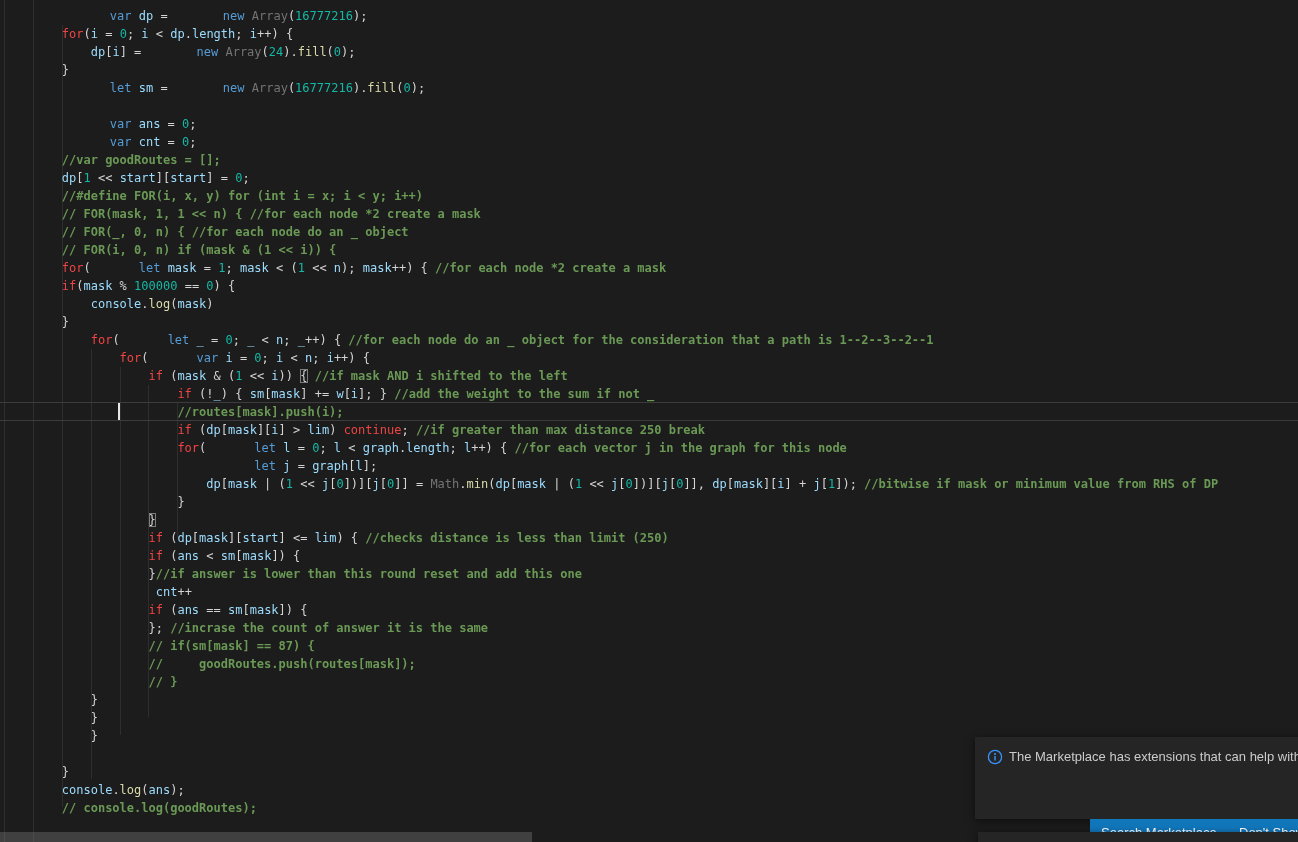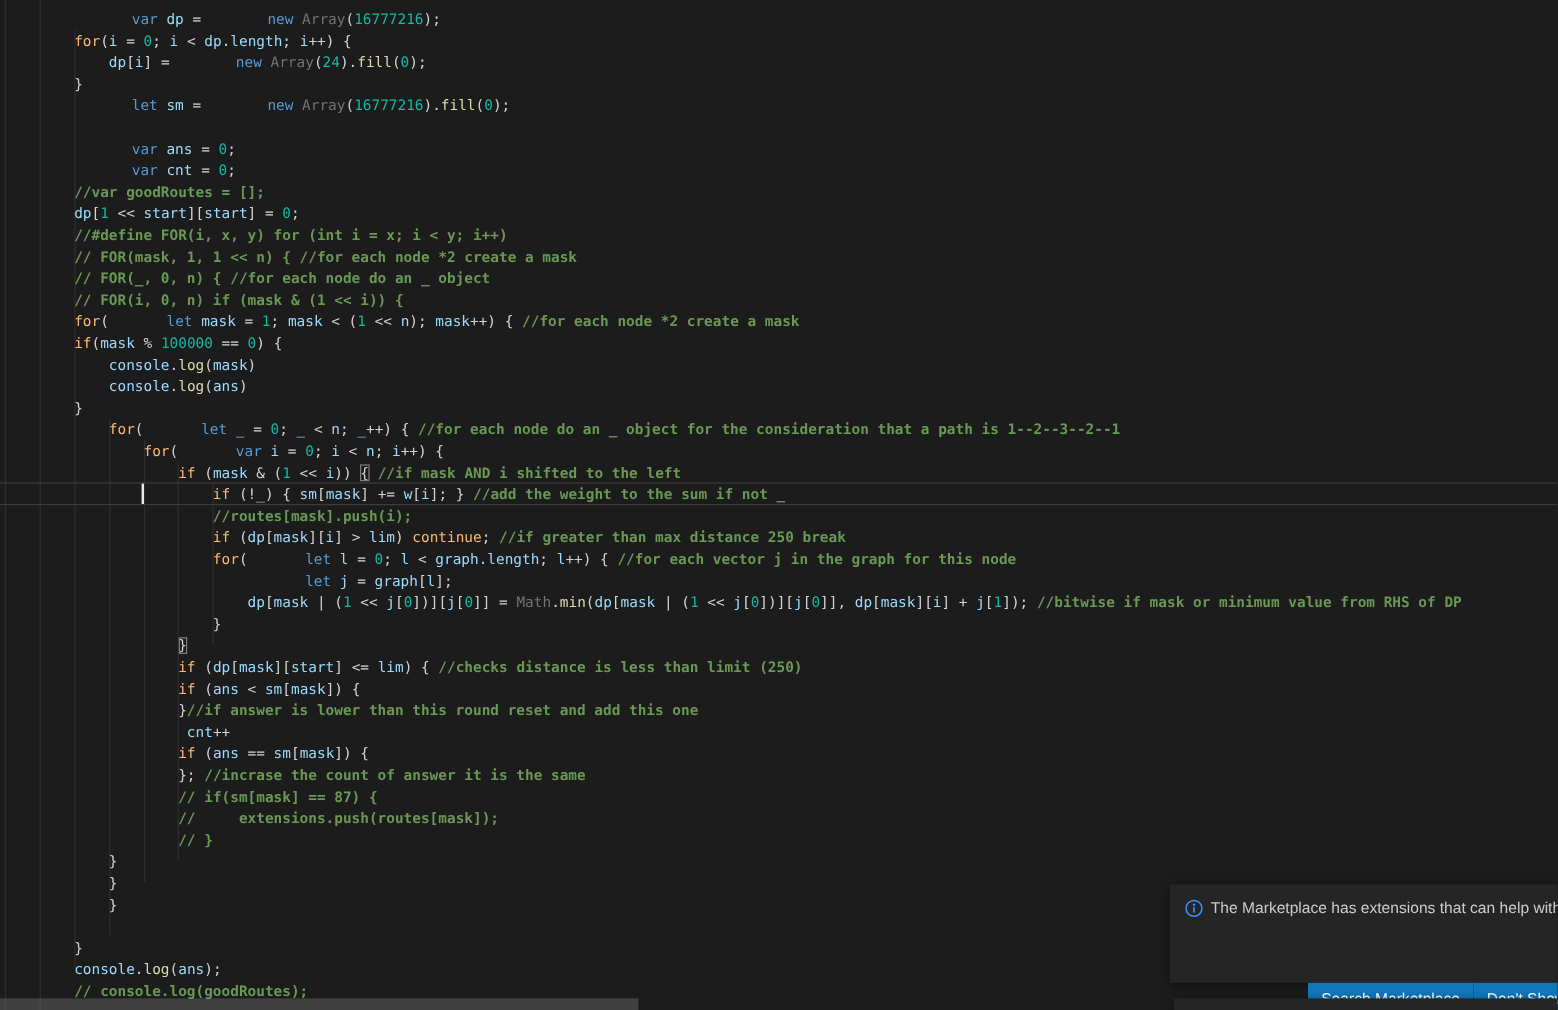--- a/index.html
+++ b/index.html
@@ -23,21 +23,21 @@
     border-top:1px solid #3c3c3c;border-bottom:1px solid #3c3c3c;
     box-sizing:border-box;z-index:2;
   }
   .code{
     position:absolute;left:0;top:7px;right:0;z-index:3;
     font-family:"DejaVu Sans Mono", monospace;
     font-size:12px;line-height:18px;color:#d4d4d4;
   }
   .code-line{height:18px;white-space:pre;padding-left:4px;}
   .tok-k{color:#569cd6;margin-left:48px;}   
-  .tok-c{color:#fdba74;margin-top:20px;}   
+  .tok-c{color:#ef4444;margin-top:20px;}   
   .tok-v{color:#9cdcfe;}   
   .tok-n{color:#14b8a6;}   
   .tok-f{color:#dcdcaa;}   
   .tok-t{color:#737373;}   
   .tok-m{color:#6a9955;font-weight:bold;}   
   .tok-p{color:#d4d4d4;}   
   .tok-b{color:#d4d4d4;outline:1px solid #7d7d7d;outline-offset:-1px;} 
   .cursor{
     position:absolute;left:118px;top:403px;width:2px;height:17px;
     background:#e8e8e8;z-index:4;
@@ -93,41 +93,40 @@
       <div class="code-line"><span class="tok-p">        </span><span class="tok-k">var </span><span class="tok-v">cnt</span><span class="tok-p"> = </span><span class="tok-n">0</span><span class="tok-p">;</span></div>
       <div class="code-line"><span class="tok-p">        </span><span class="tok-m">//var goodRoutes = [];</span></div>
       <div class="code-line"><span class="tok-p">        </span><span class="tok-v">dp</span><span class="tok-p">[</span><span class="tok-n">1</span><span class="tok-p"> &lt;&lt; </span><span class="tok-v">start</span><span class="tok-p">][</span><span class="tok-v">start</span><span class="tok-p">] = </span><span class="tok-n">0</span><span class="tok-p">;</span></div>
       <div class="code-line"><span class="tok-p">        </span><span class="tok-m">//#define FOR(i, x, y) for (int i = x; i &lt; y; i++)</span></div>
       <div class="code-line"><span class="tok-p">        </span><span class="tok-m">// FOR(mask, 1, 1 &lt;&lt; n) { //for each node *2 create a mask</span></div>
       <div class="code-line"><span class="tok-p">        </span><span class="tok-m">// FOR(_, 0, n) { //for each node do an _ object</span></div>
       <div class="code-line"><span class="tok-p">        </span><span class="tok-m">// FOR(i, 0, n) if (mask &amp; (1 &lt;&lt; i)) {</span></div>
       <div class="code-line"><span class="tok-p">        </span><span class="tok-c">for</span><span class="tok-p">(</span><span class="tok-k">let </span><span class="tok-v">mask</span><span class="tok-p"> = </span><span class="tok-n">1</span><span class="tok-p">; </span><span class="tok-v">mask</span><span class="tok-p"> &lt; (</span><span class="tok-n">1</span><span class="tok-p"> &lt;&lt; </span><span class="tok-v">n</span><span class="tok-p">); </span><span class="tok-v">mask</span><span class="tok-p">++) { </span><span class="tok-m">//for each node *2 create a mask</span></div>
       <div class="code-line"><span class="tok-p">        </span><span class="tok-c">if</span><span class="tok-p">(</span><span class="tok-v">mask</span><span class="tok-p"> % </span><span class="tok-n">100000</span><span class="tok-p"> == </span><span class="tok-n">0</span><span class="tok-p">) {</span></div>
       <div class="code-line"><span class="tok-p">            </span><span class="tok-v">console</span><span class="tok-p">.</span><span class="tok-f">log</span><span class="tok-p">(</span><span class="tok-v">mask</span><span class="tok-p">)</span></div>
-      <div class="code-line"><span class="tok-p">            </span><span class="tok-v">console</span><span class="tok-p">.</span><span class="tok-f">log</span><span class="tok-p">(</span><span class="tok-v">ans</span><span class="tok-p">)</span></div>
       <div class="code-line"><span class="tok-p">        }</span></div>
       <div class="code-line"><span class="tok-p">            </span><span class="tok-c">for</span><span class="tok-p">(</span><span class="tok-k">let </span><span class="tok-v">_</span><span class="tok-p"> = </span><span class="tok-n">0</span><span class="tok-p">; </span><span class="tok-v">_</span><span class="tok-p"> &lt; </span><span class="tok-v">n</span><span class="tok-p">; </span><span class="tok-v">_</span><span class="tok-p">++) { </span><span class="tok-m">//for each node do an _ object for the consideration that a path is 1--2--3--2--1</span></div>
       <div class="code-line"><span class="tok-p">                </span><span class="tok-c">for</span><span class="tok-p">(</span><span class="tok-k">var </span><span class="tok-v">i</span><span class="tok-p"> = </span><span class="tok-n">0</span><span class="tok-p">; </span><span class="tok-v">i</span><span class="tok-p"> &lt; </span><span class="tok-v">n</span><span class="tok-p">; </span><span class="tok-v">i</span><span class="tok-p">++) {</span></div>
       <div class="code-line"><span class="tok-p">                    </span><span class="tok-c">if</span><span class="tok-p"> (</span><span class="tok-v">mask</span><span class="tok-p"> &amp; (</span><span class="tok-n">1</span><span class="tok-p"> &lt;&lt; </span><span class="tok-v">i</span><span class="tok-p">)) </span><span class="tok-b">{</span><span class="tok-p"> </span><span class="tok-m">//if mask AND i shifted to the left</span></div>
       <div class="code-line"><span class="tok-p">                        </span><span class="tok-c">if</span><span class="tok-p"> (!</span><span class="tok-v">_</span><span class="tok-p">) { </span><span class="tok-v">sm</span><span class="tok-p">[</span><span class="tok-v">mask</span><span class="tok-p">] += </span><span class="tok-v">w</span><span class="tok-p">[</span><span class="tok-v">i</span><span class="tok-p">]; } </span><span class="tok-m">//add the weight to the sum if not _</span></div>
       <div class="code-line"><span class="tok-p">                        </span><span class="tok-m">//routes[mask].push(i);</span></div>
       <div class="code-line"><span class="tok-p">                        </span><span class="tok-c">if</span><span class="tok-p"> (</span><span class="tok-v">dp</span><span class="tok-p">[</span><span class="tok-v">mask</span><span class="tok-p">][</span><span class="tok-v">i</span><span class="tok-p">] &gt; </span><span class="tok-v">lim</span><span class="tok-p">) </span><span class="tok-c">continue</span><span class="tok-p">; </span><span class="tok-m">//if greater than max distance 250 break</span></div>
       <div class="code-line"><span class="tok-p">                        </span><span class="tok-c">for</span><span class="tok-p">(</span><span class="tok-k">let </span><span class="tok-v">l</span><span class="tok-p"> = </span><span class="tok-n">0</span><span class="tok-p">; </span><span class="tok-v">l</span><span class="tok-p"> &lt; </span><span class="tok-v">graph</span><span class="tok-p">.</span><span class="tok-v">length</span><span class="tok-p">; </span><span class="tok-v">l</span><span class="tok-p">++) { </span><span class="tok-m">//for each vector j in the graph for this node</span></div>
       <div class="code-line"><span class="tok-p">                            </span><span class="tok-k">let </span><span class="tok-v">j</span><span class="tok-p"> = </span><span class="tok-v">graph</span><span class="tok-p">[</span><span class="tok-v">l</span><span class="tok-p">];</span></div>
       <div class="code-line"><span class="tok-p">                            </span><span class="tok-v">dp</span><span class="tok-p">[</span><span class="tok-v">mask</span><span class="tok-p"> | (</span><span class="tok-n">1</span><span class="tok-p"> &lt;&lt; </span><span class="tok-v">j</span><span class="tok-p">[</span><span class="tok-n">0</span><span class="tok-p">])][</span><span class="tok-v">j</span><span class="tok-p">[</span><span class="tok-n">0</span><span class="tok-p">]] = </span><span class="tok-t">Math</span><span class="tok-p">.</span><span class="tok-f">min</span><span class="tok-p">(</span><span class="tok-v">dp</span><span class="tok-p">[</span><span class="tok-v">mask</span><span class="tok-p"> | (</span><span class="tok-n">1</span><span class="tok-p"> &lt;&lt; </span><span class="tok-v">j</span><span class="tok-p">[</span><span class="tok-n">0</span><span class="tok-p">])][</span><span class="tok-v">j</span><span class="tok-p">[</span><span class="tok-n">0</span><span class="tok-p">]], </span><span class="tok-v">dp</span><span class="tok-p">[</span><span class="tok-v">mask</span><span class="tok-p">][</span><span class="tok-v">i</span><span class="tok-p">] + </span><span class="tok-v">j</span><span class="tok-p">[</span><span class="tok-n">1</span><span class="tok-p">]); </span><span class="tok-m">//bitwise if mask or minimum value from RHS of DP</span></div>
       <div class="code-line"><span class="tok-p">                        }</span></div>
       <div class="code-line"><span class="tok-p">                    </span><span class="tok-b">}</span></div>
       <div class="code-line"><span class="tok-p">                    </span><span class="tok-c">if</span><span class="tok-p"> (</span><span class="tok-v">dp</span><span class="tok-p">[</span><span class="tok-v">mask</span><span class="tok-p">][</span><span class="tok-v">start</span><span class="tok-p">] &lt;= </span><span class="tok-v">lim</span><span class="tok-p">) { </span><span class="tok-m">//checks distance is less than limit (250)</span></div>
       <div class="code-line"><span class="tok-p">                    </span><span class="tok-c">if</span><span class="tok-p"> (</span><span class="tok-v">ans</span><span class="tok-p"> &lt; </span><span class="tok-v">sm</span><span class="tok-p">[</span><span class="tok-v">mask</span><span class="tok-p">]) {</span></div>
       <div class="code-line"><span class="tok-p">                    }</span><span class="tok-m">//if answer is lower than this round reset and add this one</span></div>
       <div class="code-line"><span class="tok-p">                     </span><span class="tok-v">cnt</span><span class="tok-p">++</span></div>
       <div class="code-line"><span class="tok-p">                    </span><span class="tok-c">if</span><span class="tok-p"> (</span><span class="tok-v">ans</span><span class="tok-p"> == </span><span class="tok-v">sm</span><span class="tok-p">[</span><span class="tok-v">mask</span><span class="tok-p">]) {</span></div>
       <div class="code-line"><span class="tok-p">                    }; </span><span class="tok-m">//incrase the count of answer it is the same</span></div>
       <div class="code-line"><span class="tok-p">                    </span><span class="tok-m">// if(sm[mask] == 87) {</span></div>
-      <div class="code-line"><span class="tok-p">                    </span><span class="tok-m">//     extensions.push(routes[mask]);</span></div>
+      <div class="code-line"><span class="tok-p">                    </span><span class="tok-m">//     goodRoutes.push(routes[mask]);</span></div>
       <div class="code-line"><span class="tok-p">                    </span><span class="tok-m">// }</span></div>
       <div class="code-line"><span class="tok-p">            }</span></div>
       <div class="code-line"><span class="tok-p">            }</span></div>
       <div class="code-line"><span class="tok-p">            }</span></div>
       <div class="code-line"></div>
       <div class="code-line"><span class="tok-p">        }</span></div>
       <div class="code-line"><span class="tok-p">        </span><span class="tok-v">console</span><span class="tok-p">.</span><span class="tok-f">log</span><span class="tok-p">(</span><span class="tok-v">ans</span><span class="tok-p">);</span></div>
       <div class="code-line"><span class="tok-p">        </span><span class="tok-m">// console.log(goodRoutes);</span></div>
     </div>
 

